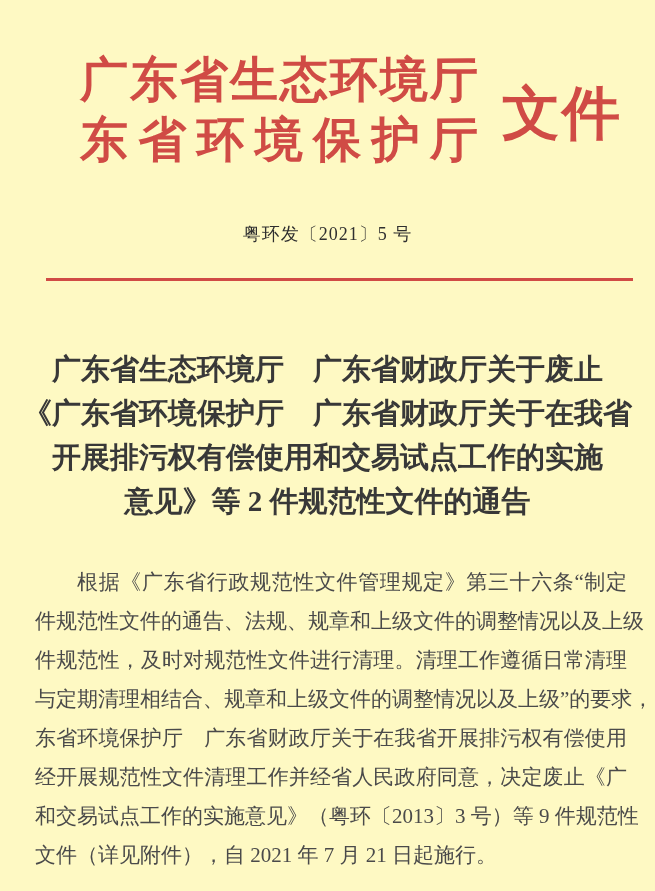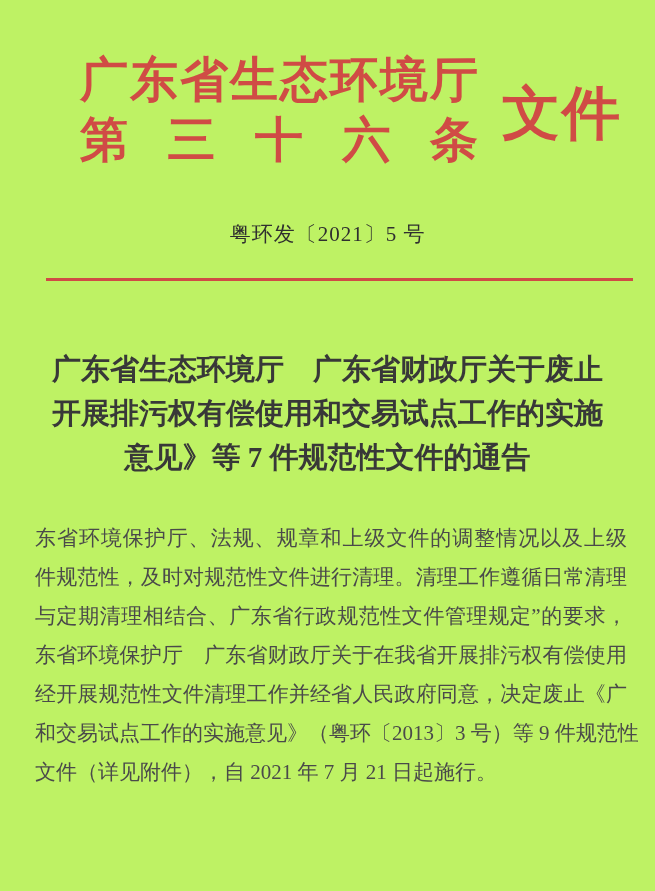--- a/index.html
+++ b/index.html
@@ -2,42 +2,42 @@
 <html><head>
 <meta charset="utf-8">
 <style>
   :root{
     --red:#d04b45;
     --title-ink:#383838;
     --body-ink:#4a4a4a;
   }
   html,body{margin:0;padding:0;background:#f3f3f3;}
   .page{
-    width:655px;height:891px;background:#bef264;margin:0 auto;
+    width:655px;height:891px;background:#fef9c3;margin:0 auto;
     font-family:"Liberation Serif","DejaVu Serif",serif;
     overflow:hidden;position:relative;
   }
   
   .letterhead{
     display:flex;align-items:center;padding-top:50px;
   }
   .agencies{width:398px;margin-left:80px;}
   .agency-line{
     font-size:48px;font-weight:bold;color:var(--red);
     line-height:60px;white-space:nowrap;
     text-align:justify;text-align-last:justify;
   }
   .doc-type{
     font-size:58px;font-weight:bold;color:var(--red);
     margin-left:24px;letter-spacing:2px;white-space:nowrap;margin-top:8px;
   }
   
   .doc-number{
     margin-top:50px;text-align:center;
-    font-size:21px;line-height:28px;color:#2f2f2f;letter-spacing:1px;
+    font-size:18px;line-height:28px;color:#2f2f2f;letter-spacing:1px;
   }
   
   .red-divider{
     height:3px;background:var(--red);
     width:587px;margin:30px 0 0 46px;border:none;
   }
   
   .title{
     margin:66px 18px 0 18px;text-align:center;
     font-size:29px;font-weight:bold;color:var(--title-ink);
@@ -56,38 +56,40 @@
   .body-line.last{text-align:center;text-align-last:left;}
 </style>
 </head>
 <body>
 
 <div class="page">
 
   <div class="letterhead">
     <div class="agencies">
       <div class="agency-line">广东省生态环境厅</div>
-      <div class="agency-line">第三十六条</div>
+      <div class="agency-line">东省环境保护厅</div>
     </div>
     <div class="doc-type">文件</div>
   </div>
 
   <div class="doc-number">粤环发〔2021〕5 号</div>
 
   <div class="red-divider"></div>
 
   <div class="title">
     <div class="title-line">广东省生态环境厅　广东省财政厅关于废止</div>
+    <div class="title-line">《广东省环境保护厅　广东省财政厅关于在我省</div>
     <div class="title-line">开展排污权有偿使用和交易试点工作的实施</div>
-    <div class="title-line">意见》等 7 件规范性文件的通告</div>
+    <div class="title-line">意见》等 2 件规范性文件的通告</div>
   </div>
 
   <div class="body-text">
-    <div class="body-line">东省环境保护厅、法规、规章和上级文件的调整情况以及上级</div>
+    <div class="body-line first">根据《广东省行政规范性文件管理规定》第三十六条“制定</div>
+    <div class="body-line">件规范性文件的通告、法规、规章和上级文件的调整情况以及上级</div>
     <div class="body-line">件规范性，及时对规范性文件进行清理。清理工作遵循日常清理</div>
-    <div class="body-line">与定期清理相结合、广东省行政规范性文件管理规定”的要求，</div>
+    <div class="body-line">与定期清理相结合、规章和上级文件的调整情况以及上级”的要求，</div>
     <div class="body-line">东省环境保护厅　广东省财政厅关于在我省开展排污权有偿使用</div>
     <div class="body-line">经开展规范性文件清理工作并经省人民政府同意，决定废止《广</div>
     <div class="body-line">和交易试点工作的实施意见》（粤环〔2013〕3 号）等 9 件规范性</div>
     <div class="body-line last">文件（详见附件），自 2021 年 7 月 21 日起施行。</div>
   </div>
 
 </div>
 
 </body></html>

